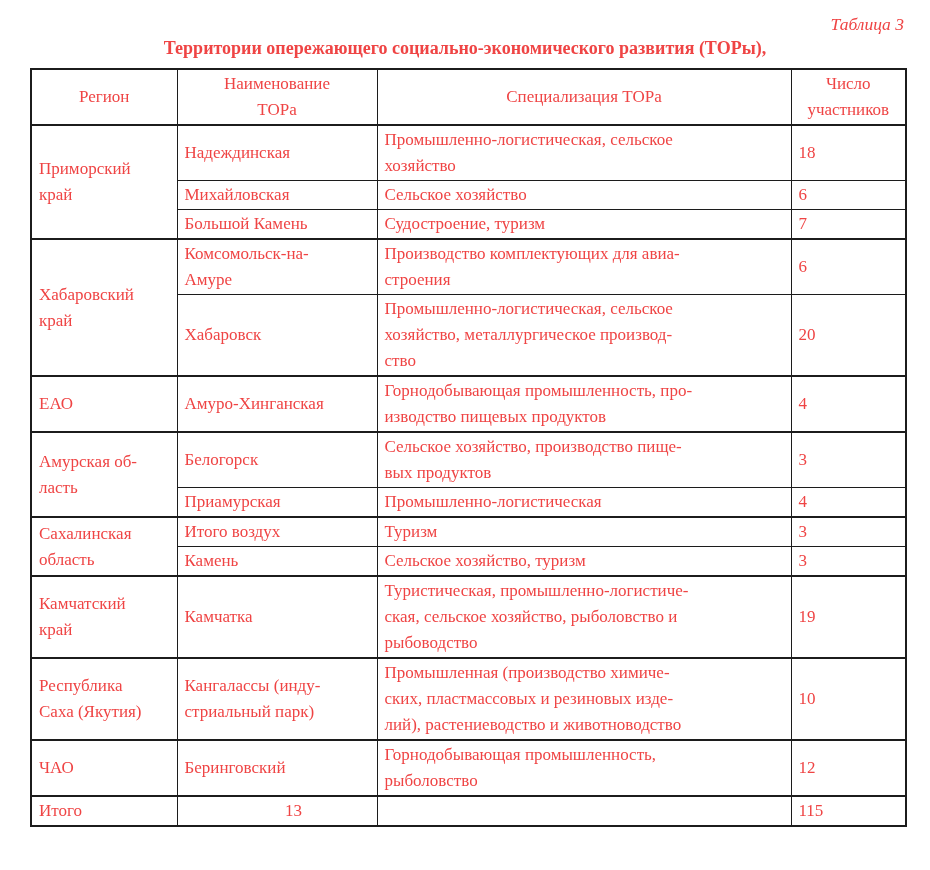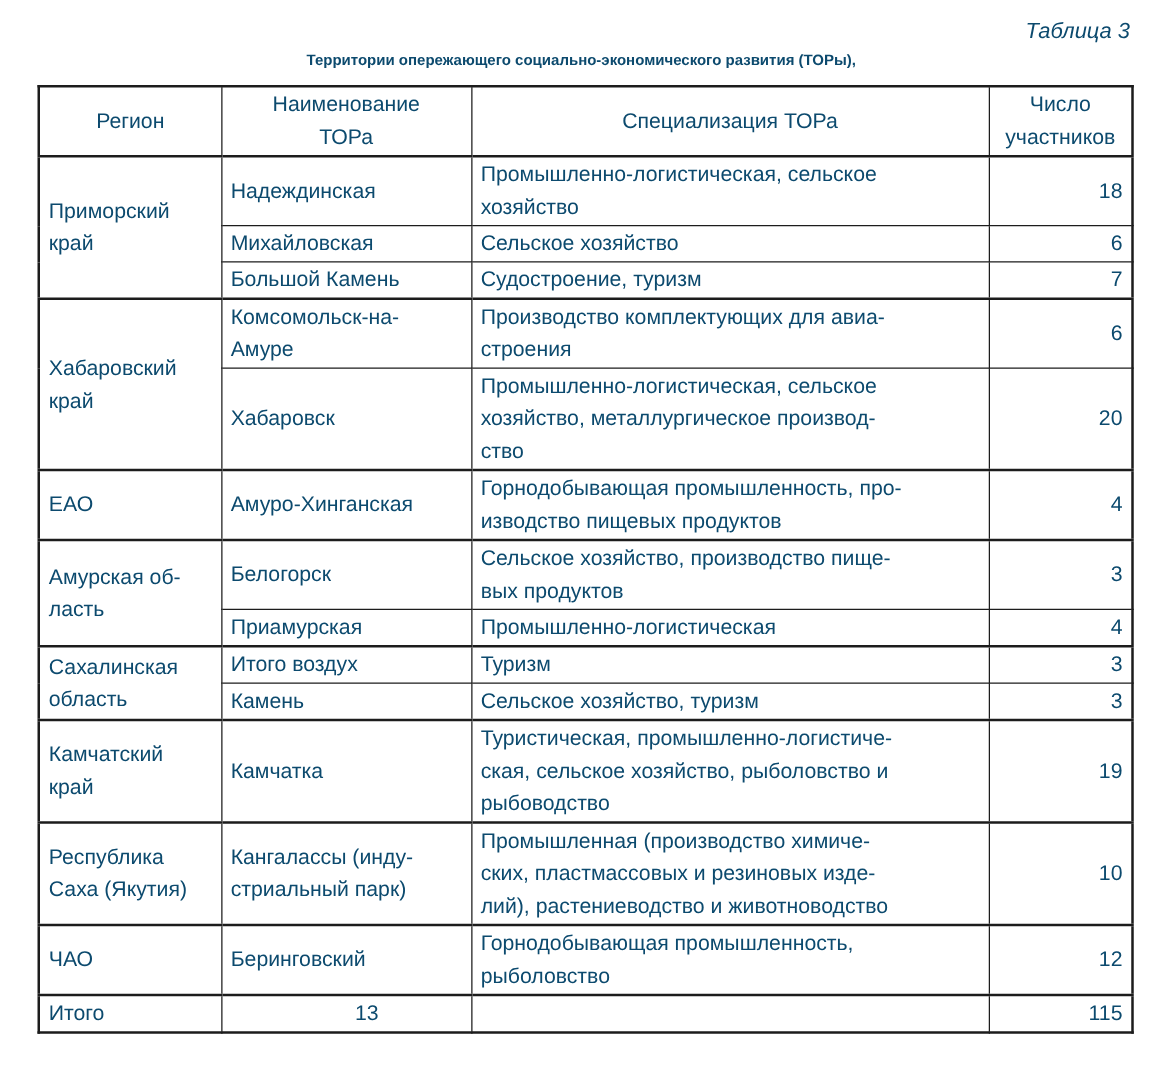--- a/index.html
+++ b/index.html
@@ -1,35 +1,35 @@
 <!DOCTYPE html>
 <html><head>
 <meta charset="utf-8">
 <style>
   html, body { margin: 0; padding: 0; background: #ffffff; }
   .page {
     position: relative;
     width: 930px;
     height: 870px;
     background: #ffffff;
-    color: #0c4a6e;
-    font-family: Liberation Sans, sans-serif;
+    color: #ef4444;
+    font-family: Liberation Serif, serif;
     overflow: hidden;
   }
   .table-label {
     text-align: right;
     padding: 13px 26px 0 0;
     font-style: italic;
     font-size: 17.5px;
     line-height: 22px;
   }
   .doc-title {
     text-align: center;
     font-weight: bold;
-    font-size: 12px;
+    font-size: 18px;
     line-height: 23px;
     margin: 2px 10px 8px 10px;
   }
   table.tor {
     border-collapse: collapse;
     table-layout: fixed;
     margin-left: 30px;
     width: 875px;
     border: 2px solid #1c1c1c;
   }
@@ -43,21 +43,21 @@
     vertical-align: middle;
     overflow: hidden;
   }
   .tor thead th {
     text-align: center;
     border-bottom: 2px solid #1c1c1c;
     padding: 1px 3px;
     height: 52px;
   }
   .tor tr.group-start > td { border-top: 2px solid #1c1c1c; }
-  .tor td.num { text-align: right; }
+  .tor td.num { text-align: left; }
   .tor td.center { text-align: center; padding-left: 40px; }
   .tor td.region, .tor td.name, .tor td.spec { text-align: left; }
 </style>
 </head>
 <body>
 
 <div class="page">
 
   <div class="table-label">Таблица 3</div>
 

